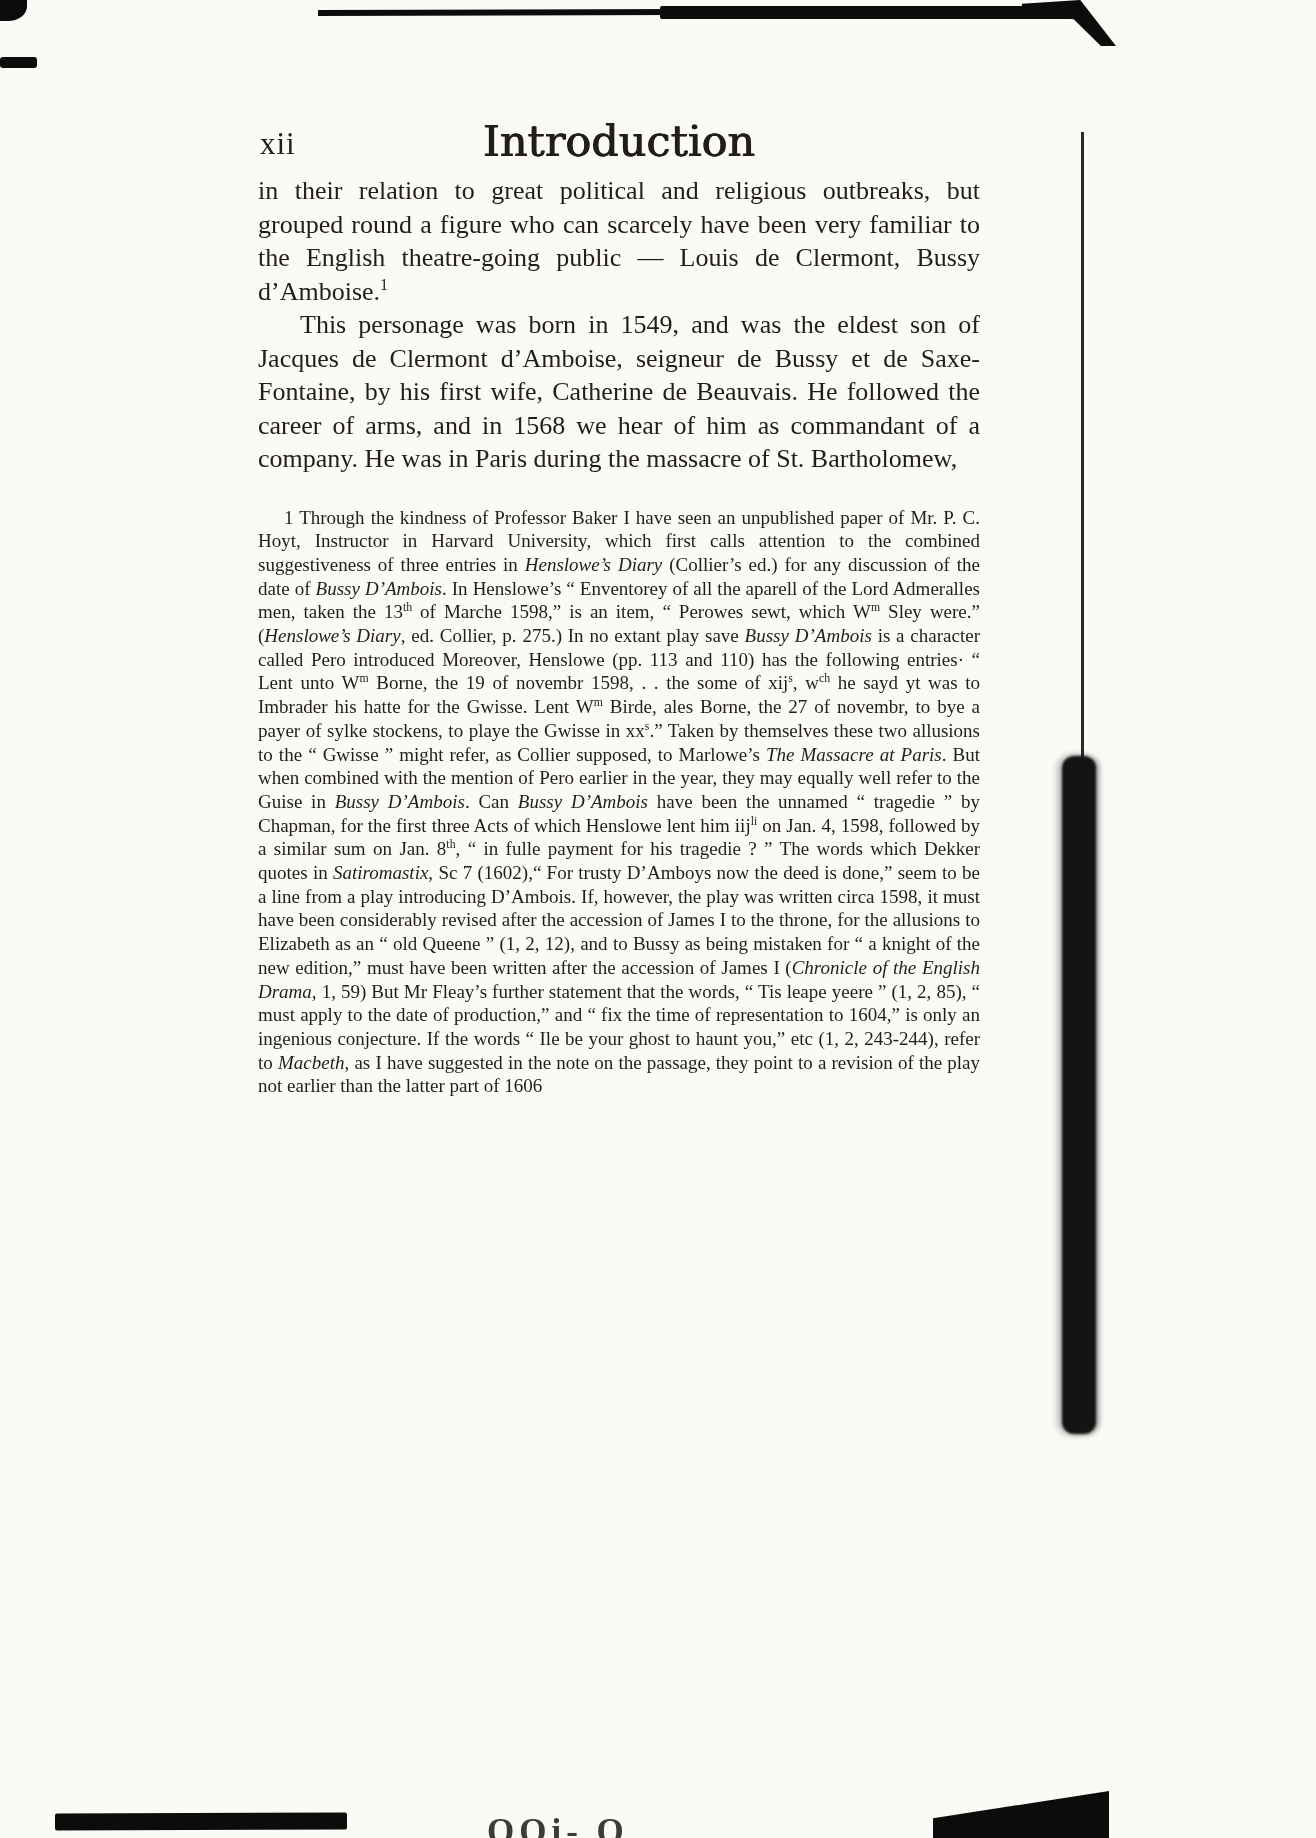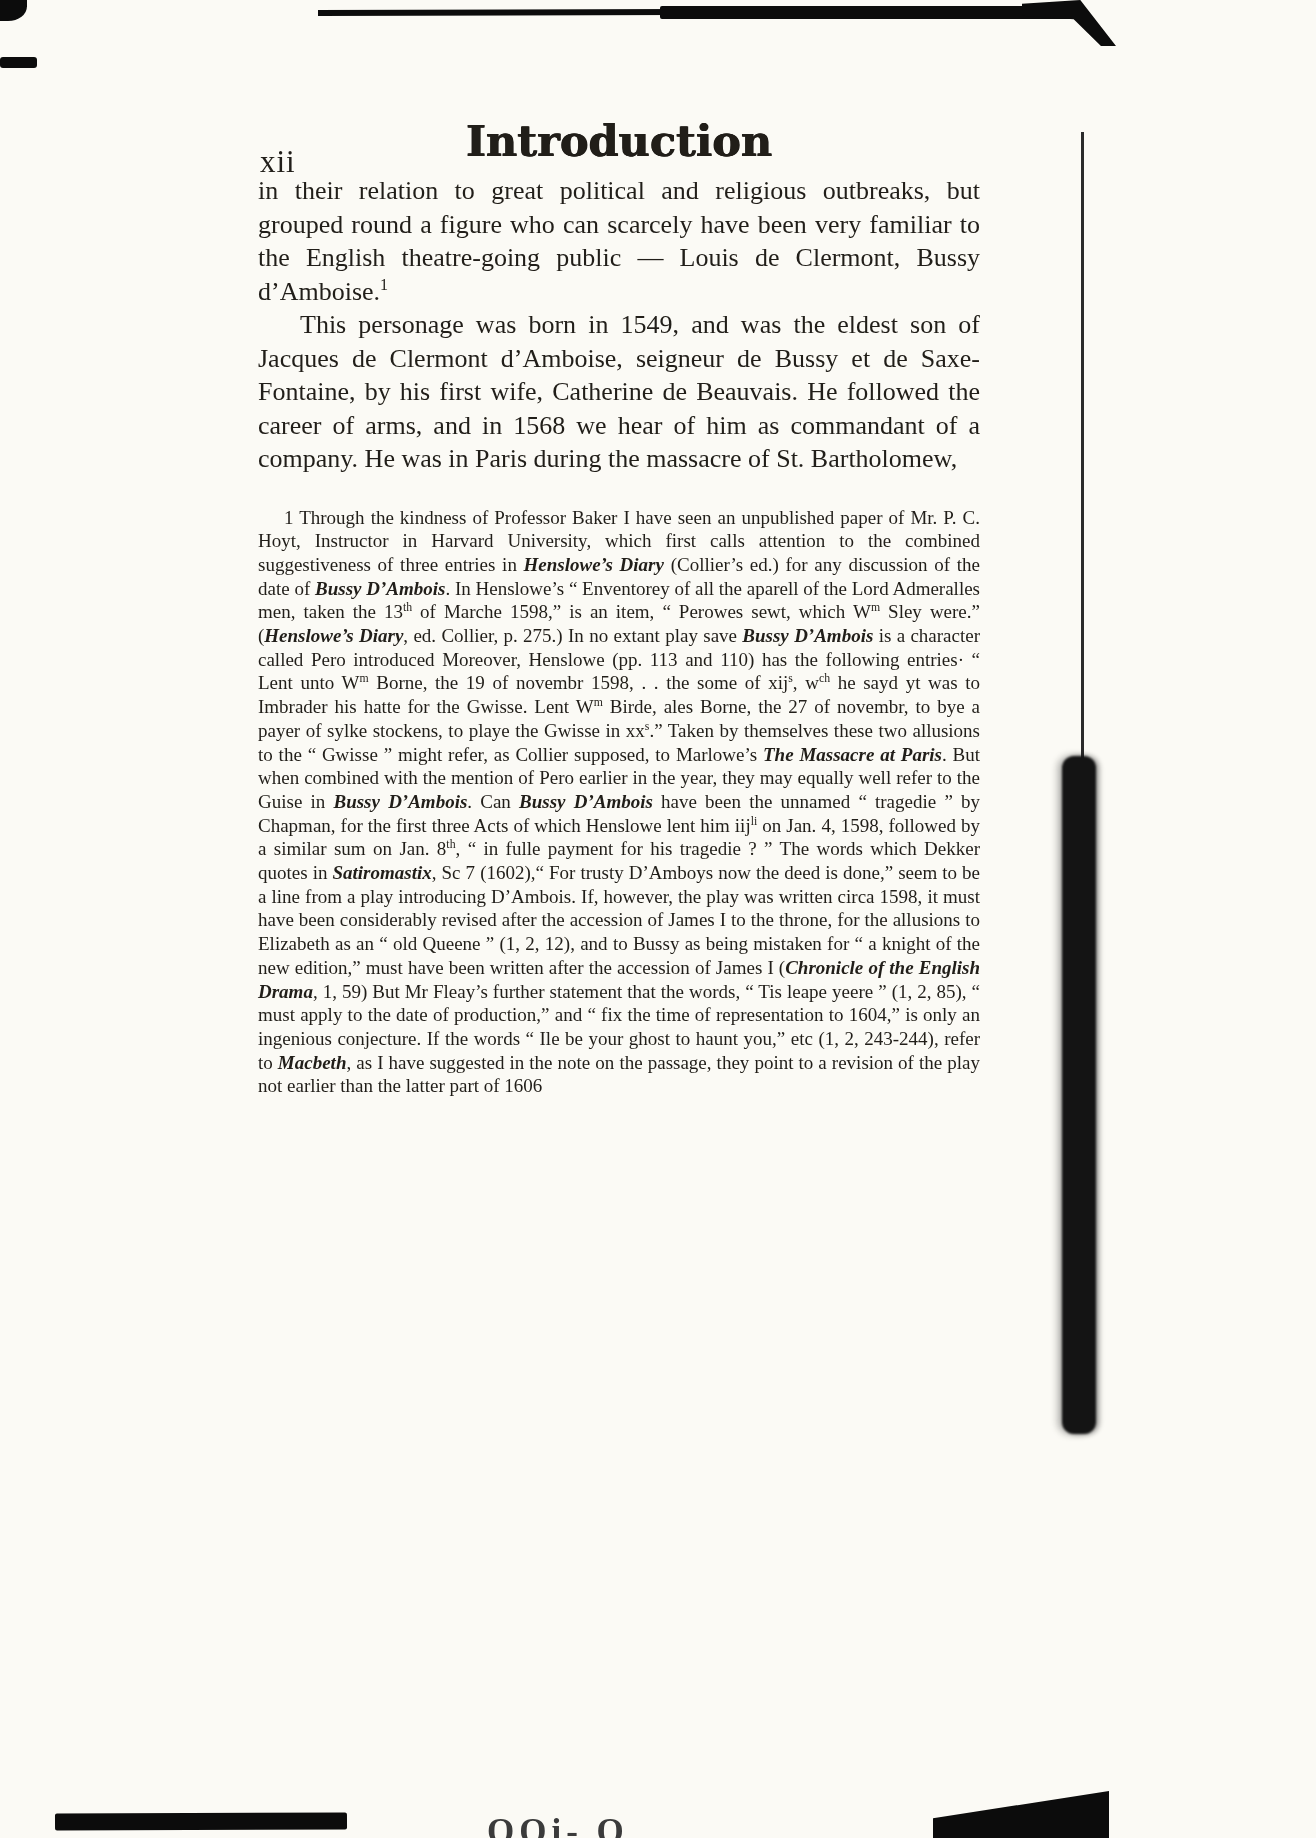--- a/index.html
+++ b/index.html
@@ -7,35 +7,35 @@
   .page {
     position:relative;
     width:1316px; height:1838px;
     background:var(--paper, #fbfaf5);
     overflow:hidden;
     font-family:"Liberation Serif", serif;
     color:var(--ink, #211e19);
   }
   .column { position:absolute; left:258px; top:116px; width:722px; }
   .header-row { position:relative; height:58px; }
-  .page-num { position:absolute; left:2px; top:28px; font-size:31px; letter-spacing:1px; }
+  .page-num { position:absolute; left:2px; top:10px; font-size:31px; letter-spacing:1px; }
   .head-title {
     position:absolute; left:50%; top:0; transform:translateX(-50%);
-    font-size:43px; font-weight:bold; letter-spacing:0px;
+    font-size:43px; font-weight:normal; letter-spacing:0px;
     font-family:"DejaVu Serif", serif;
     text-shadow:0.6px 0 0 currentColor, -0.4px 0 0 currentColor;
   }
   .body-text { font-size:26px; line-height:33.5px; text-align:justify; }
   .body-text p { margin:0; }
   .p-ind { text-indent:42px; }
   .footnote {
     margin-top:30px; font-size:19px; line-height:23.7px;
     text-align:justify; text-indent:26px; color:var(--ink, #211e19);
   }
-  .it { font-style:italic;font-weight:bold; }
+  .it { font-style:italic; }
   sup { font-size:62%; vertical-align:super; line-height:0; }
 
   
   .art { position:absolute; background:#0c0c0c; }
   .art-top-line { left:318px; top:9px; width:764px; height:6px; transform:rotate(-0.15deg); }
   .art-top-line2 { left:660px; top:6px; width:420px; height:13px; border-radius:2px; }
   .art-top-corner { left:1022px; top:0; width:94px; height:46px;
     clip-path:polygon(0 8%, 62% 0, 100% 100%, 84% 100%, 55% 42%, 0 34%); }
   .art-tl-blob { left:0; top:0; width:27px; height:21px; border-radius:0 0 70% 0; }
   .art-tl-dash { left:0; top:57px; width:37px; height:11px; border-radius:3px; }

